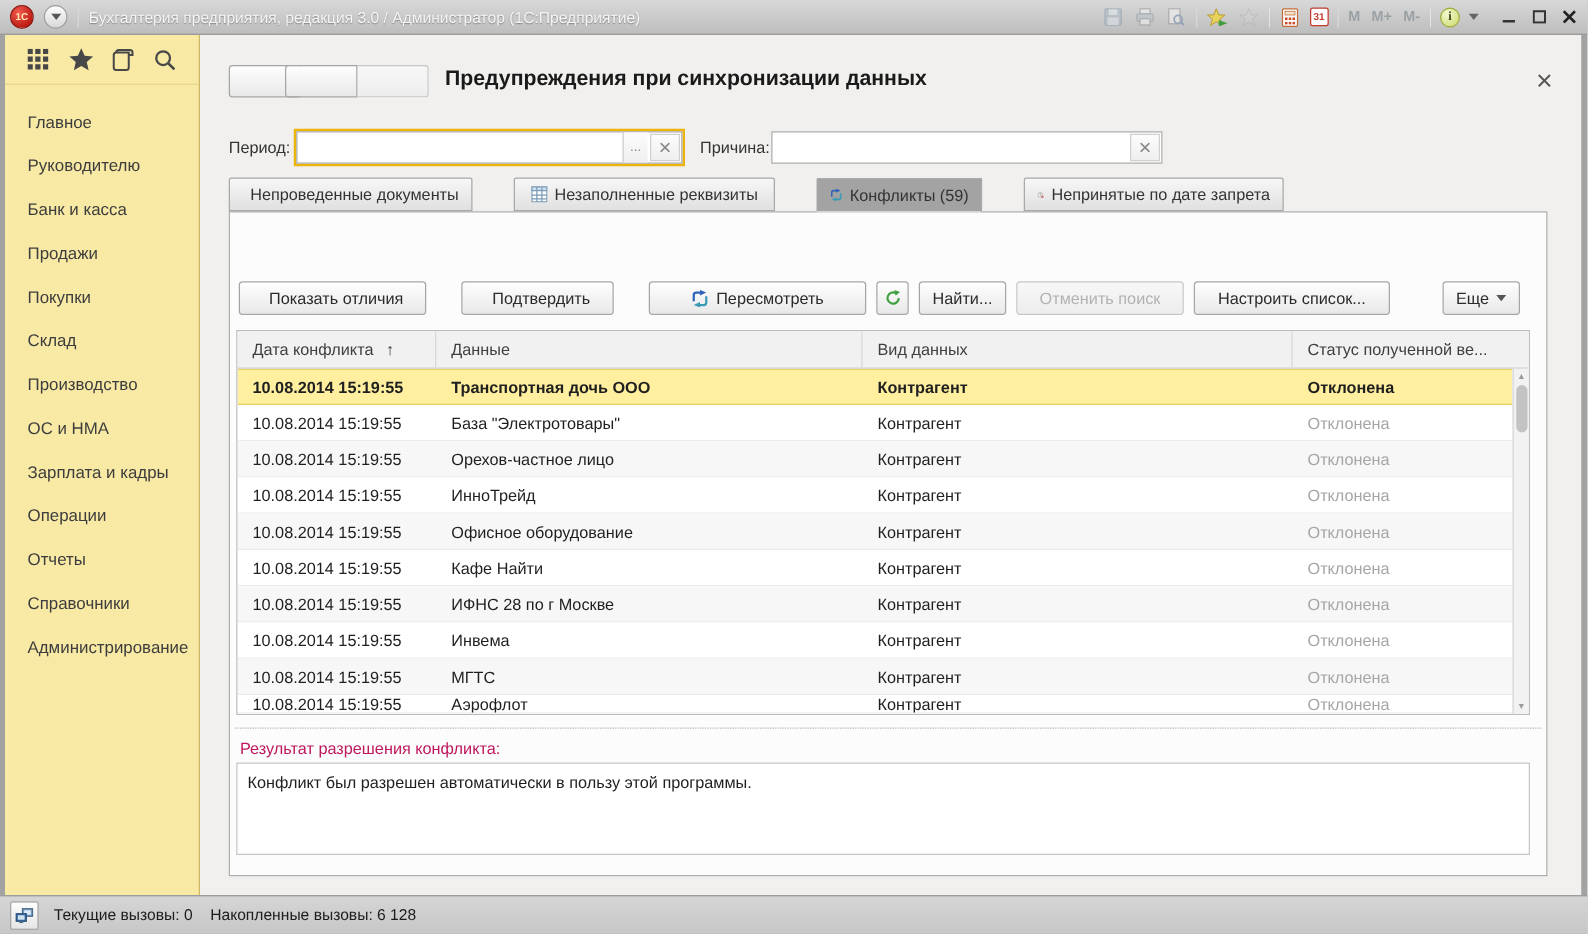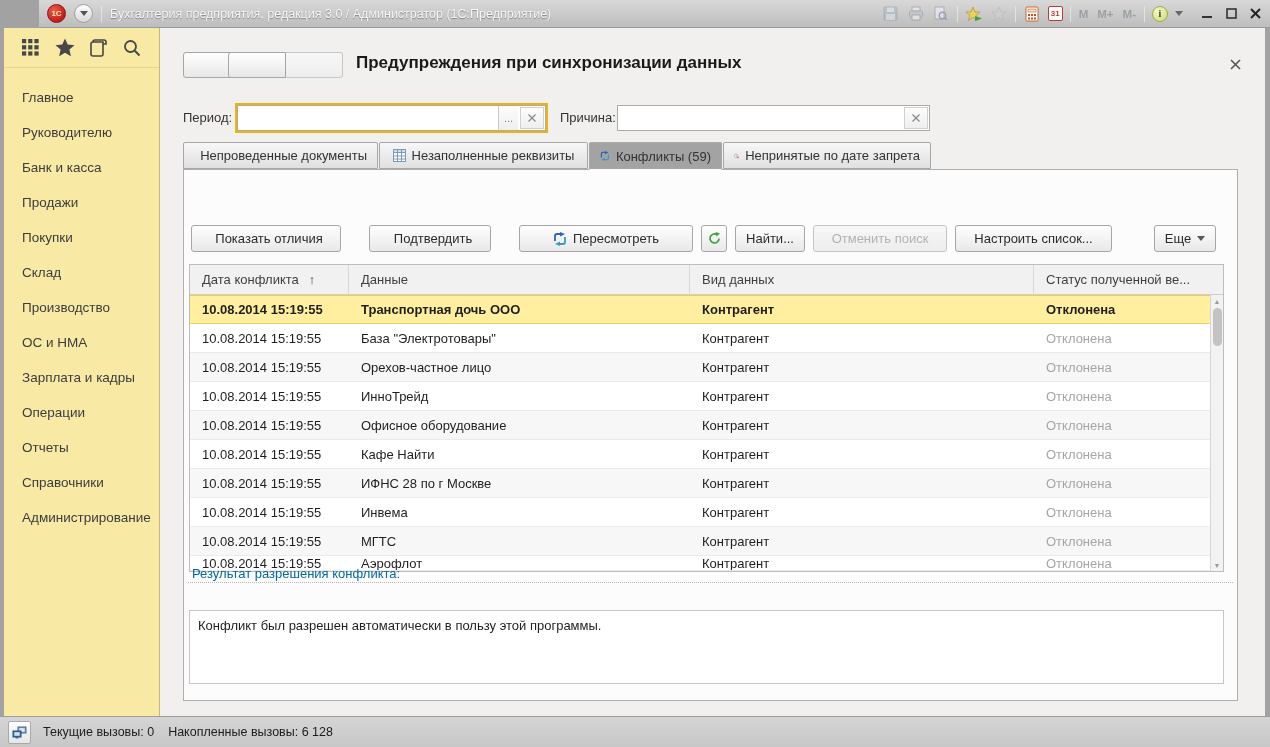--- a/index.html
+++ b/index.html
@@ -12,21 +12,21 @@
     color:#2b2b2b;
     cursor:default;
   }
   svg { display:block; }
 
   
   .titlebar {
     position:absolute; top:0; left:0; right:0; height:28px;
     background:linear-gradient(#d8d8d8,#bdbdbd);
     border-bottom:1px solid #9b9b9b;
-    display:flex; align-items:center; padding:0 8px;margin-left:39px;
+    display:flex; align-items:center; padding:0 8px;
   }
   .tb-left { display:flex; align-items:center; gap:8px; flex:1; min-width:0; }
   .logo {
     width:19px; height:19px; border-radius:50%;
     background:radial-gradient(circle at 35% 30%, #f05a50, #c01f16 70%);
     border:1px solid #8e1510;
     color:#ffe9b0; font-size:8px; font-weight:bold;
     display:flex; align-items:center; justify-content:center;
   }
   .menu-btn {
@@ -108,21 +108,21 @@
     font-size:13px; padding:0 6px; min-width:0; background:transparent;
   }
   .gbtn {
     width:20px; display:flex; align-items:center; justify-content:center;
     border-left:1px solid #c9c9c9; color:#8a8a8a; font-size:11px;
     background:linear-gradient(#fcfcfc,#efefef);
   }
   .gbtn.xbtn { width:24px; margin-left:2px; border:1px solid #d0d0d0; align-self:center; height:22px; margin-right:1px; }
 
   
-  .tabs { position:absolute; left:23px; top:114px; display:flex; z-index:3; }
+  .tabs { position:absolute; left:23px; top:114px; display:flex; z-index:3;gap:32px; }
   .tab {
     height:27px; display:flex; align-items:center; justify-content:center; gap:6px;
     padding:0 10px; margin-right:1px;
     background:linear-gradient(#f7f7f7,#e0e0e0);
     border:1px solid #a8a8a8; border-radius:2px 2px 0 0;
     font-size:13px; color:#333; white-space:nowrap;
   }
   .tab.active { background:#a3a3a3; height:28px; border-bottom:1px solid #fcfcfc; font-weight:normal; }
   .t1{width:195px}.t2{width:209px}.t3{width:133px}.t4{width:208px}
 
@@ -159,21 +159,21 @@
   .trow .c-status{color:#a6a6a6} .trow.sel .c-status{color:#1f1f1f}
   .vscroll {
     position:absolute; top:30px; right:0; width:13px; bottom:0;
     background:#f2f2f2; border-left:1px solid #d6d6d6;
   }
   .sb-arrow { height:12px; display:flex; align-items:center; justify-content:center; color:#9a9a9a; font-size:7px; }
   .sb-thumb { position:absolute; top:13px; left:1.5px; width:9px; height:38px; background:#c3c3c3; border-radius:5px; }
   .sb-down { position:absolute; bottom:0; left:0; right:0; }
 
   .dotted-sep { position:absolute; left:4px; right:4px; top:412px; border-top:1px dotted #b5b5b5; }
-  .result-label { position:absolute; left:8px; top:396px; color:#0369a1; }
+  .result-label { position:absolute; left:8px; top:421px; color:#be185d; }
   .result-box {
     position:absolute; left:5px; top:440px; width:1035px; height:74px;
     background:#fff; border:1px solid #c6c6c6; padding:6px 8px;
     font-size:13px; line-height:18px; color:#1f1f1f;
   }
 
   
   .statusbar {
     position:absolute; left:0; right:0; bottom:0; height:31px;
     background:linear-gradient(#d5d5d5,#c7c7c7);

